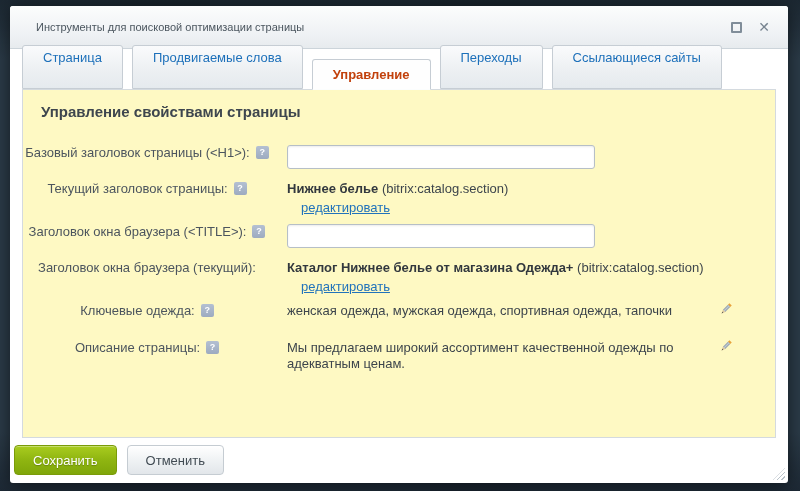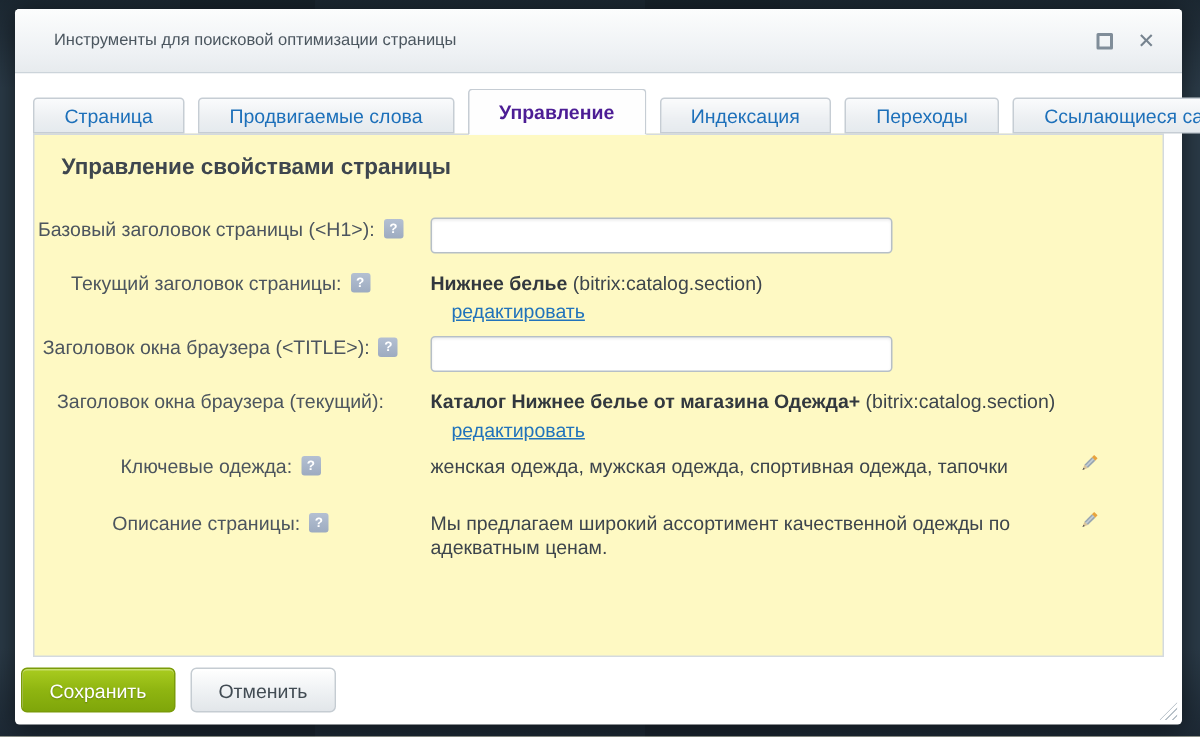--- a/index.html
+++ b/index.html
@@ -28,29 +28,29 @@
   .win-controls { display:flex; align-items:center; gap:16px; }
   .btn-max { width:11px; height:11px; border:2px solid #808d99; border-radius:1px; cursor:pointer; }
   .btn-close { font-size:14px; color:#76838f; line-height:1; cursor:pointer; font-weight:bold; }
 
   
   .tabstrip {
     display:flex; align-items:flex-end; gap:9px;
     padding:9px 0 0 12px; height:40px; position:relative; z-index:2;
   }
   .tab {
-    height:24px; line-height:24px; padding:0 20px;
+    height:44px; line-height:24px; padding:0 20px;
     background:linear-gradient(180deg,#fafbfc 0%,#eceff2 60%,#e5eaee 100%);
     border:1px solid #c6cdd4; border-radius:3px 3px 0 0;
     font-size:13px; color:#1d70ba; cursor:pointer; white-space:nowrap;
   }
   .tab.active {
     height:31px; line-height:29px;
     background:#fefefe; border-bottom:1px solid #fbfdfd;
-    margin-bottom:-1px; font-weight:bold; color:#4c1d95; z-index:3;
+    margin-bottom:-1px; font-weight:bold; color:#c2410c; z-index:3;
   }
 
   
   .panel {
     position:relative; margin:0 12px; height:349px;
     border:1px solid #d4dadf; background:#fef9c3;
   }
   .panel-heading { padding:13px 18px 0 18px; font-size:15px; font-weight:bold; color:#3e464e; }
 
   .form { margin-top:21px; }
@@ -117,21 +117,20 @@
     <span class="win-controls">
       <span class="btn-max"></span>
       <span class="btn-close">✕</span>
     </span>
   </div>
 
   <div class="tabstrip">
     <div class="tab">Страница</div>
     <div class="tab">Продвигаемые слова</div>
     <div class="tab active">Управление</div>
-    <div class="tab">Индексация</div>
     <div class="tab">Переходы</div>
     <div class="tab">Ссылающиеся сайты</div>
   </div>
 
   <div class="panel">
     <div class="panel-heading">Управление свойствами страницы</div>
 
     <div class="form">
 
       <div class="row">

